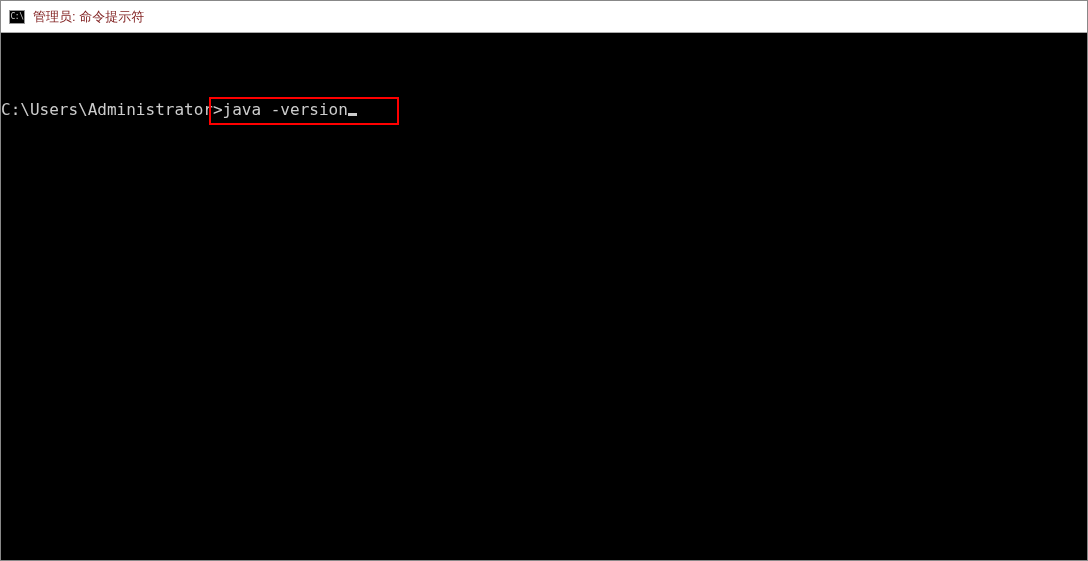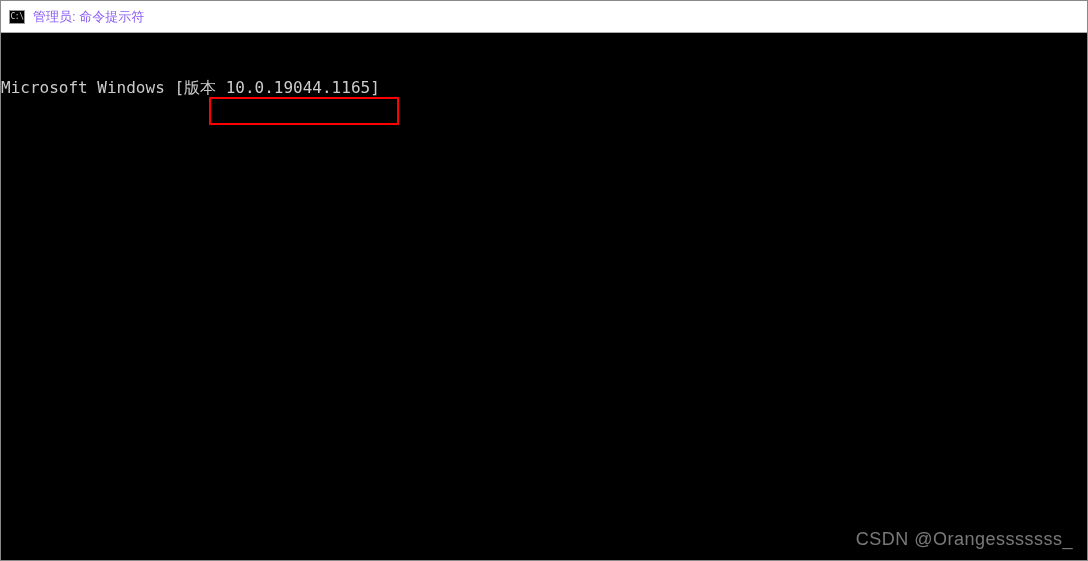--- a/index.html
+++ b/index.html
@@ -39,21 +39,21 @@
       display: flex;
       align-items: center;
       justify-content: center;
       font-size: 8px;
       color: #ccc;
       font-family: monospace;
       letter-spacing: -0.5px;
     }
     .titlebar .title {
       font-size: 13px;
-      color: #8b5cf6;
+      color: #7f1d1d;
       font-family: "Microsoft YaHei", "SimSun", sans-serif;
     }
     .terminal {
       flex: 1;
       background: #000;
       color: #ccc;
       font-family: "NSimSun", "SimSun", "Consolas", monospace;
       font-size: 16px;
       line-height: 22px;
       padding: 0;
@@ -90,17 +90,16 @@
   </style>
 </head>
 <body>
 
 <div class="window">
   <div class="titlebar">
     <div class="app-icon">C:\</div>
     <div class="title">管理员: 命令提示符</div>
   </div>
   <div class="terminal">
-    <span class="terminal-line">Microsoft Windows [版本 10.0.19044.1165]</span><span class="terminal-line"> </span>
+    <span class="terminal-line"> </span><span class="terminal-line"><span>C:\Users\Administrator&gt;</span><span>java -version</span><span class="cursor"></span></span>
     <div class="highlight-box" style="left: 208px; top: 64px; width: 190px; height: 28px;"></div>
-    <div class="watermark">CSDN @Orangesssssss_</div>
   </div>
 </div>
 
 </body></html>

